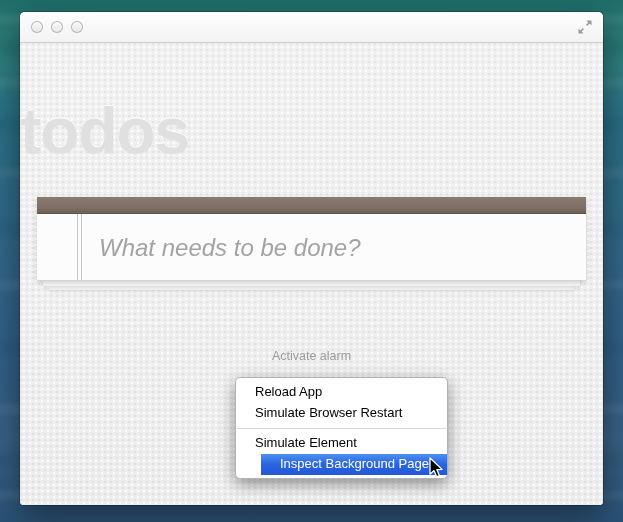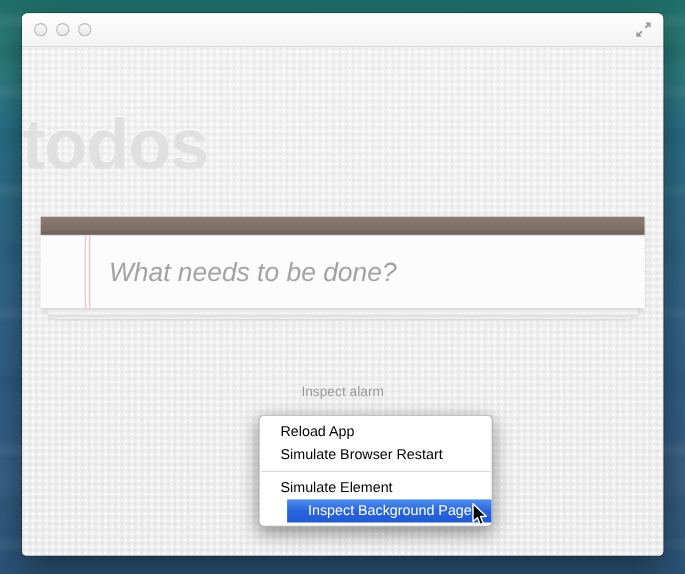--- a/index.html
+++ b/index.html
@@ -271,21 +271,21 @@
 
     <div id="todo-box">
       <div id="todo-topbar"></div>
       <div id="todo-input-row">
         <div class="margin-line" id="margin-line-1"></div>
         <div class="margin-line" id="margin-line-2"></div>
         <input id="new-todo" type="text" placeholder="What needs to be done?" style="">
       </div>
     </div>
 
-    <div id="activate-alarm">Inspect alarm</div>
+    <div id="activate-alarm">Activate alarm</div>
 
     <div id="context-menu">
       <div class="menu-item">Reload App</div>
       <div class="menu-item">Simulate Browser Restart</div>
       <div class="menu-separator"></div>
       <div class="menu-item">Simulate Element</div>
       <div class="menu-item highlighted">Inspect Background Page</div>
     </div>
 
     <div id="cursor">

